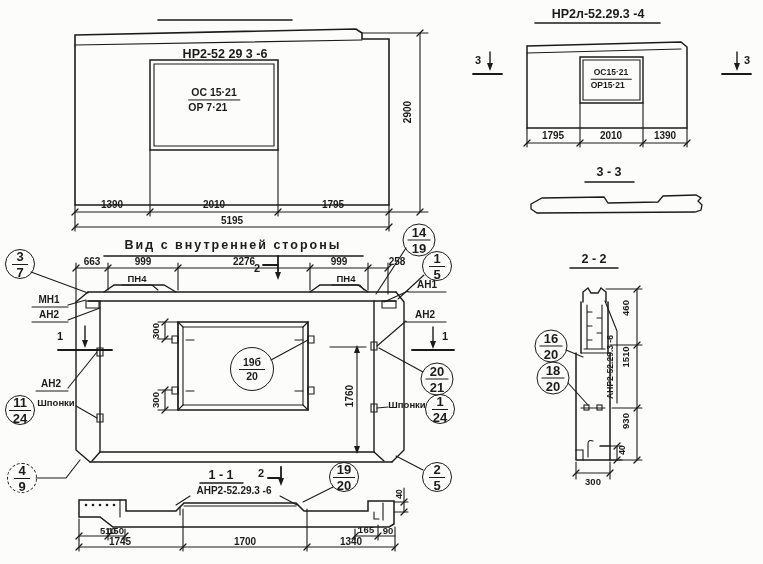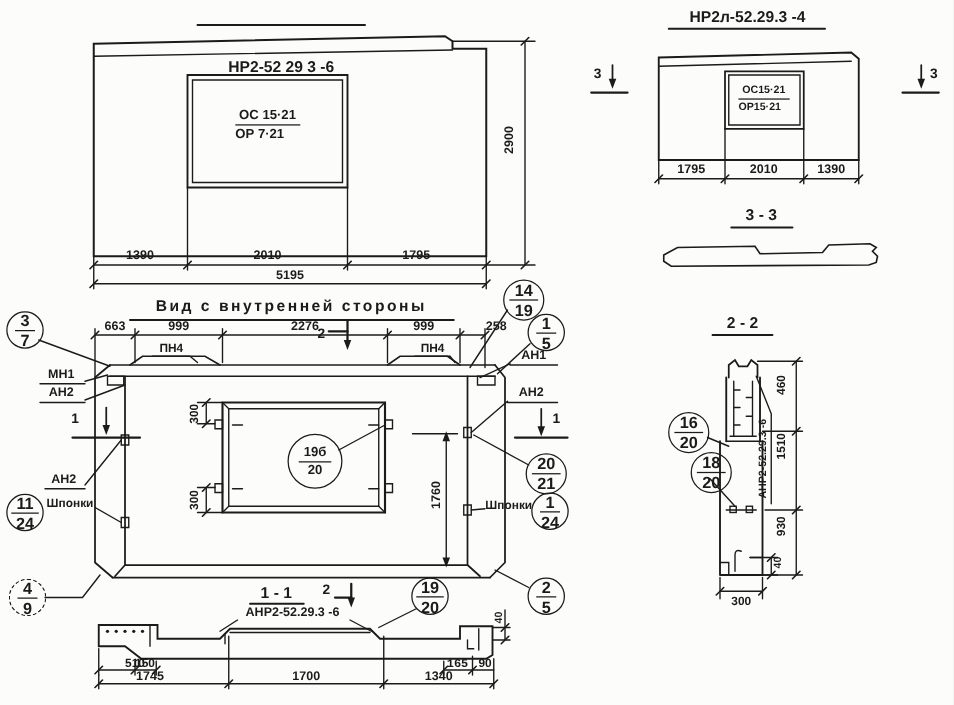--- a/index.html
+++ b/index.html
@@ -270,18 +270,18 @@
   <span class="cb">5</span>
 </div>
 <div class="callout d28" style="left:344px;top:477px;">
   <span class="ct">19</span>
   <span class="cb">20</span>
 </div>
 <div class="callout d31" style="left:551px;top:346px;">
   <span class="ct">16</span>
   <span class="cb">20</span>
 </div>
-<div class="callout d31" style="left:569px;top:378px;">
+<div class="callout d31" style="left:553px;top:378px;">
   <span class="ct">18</span>
   <span class="cb">20</span>
 </div>
 
 </div>
 
 </body></html>

